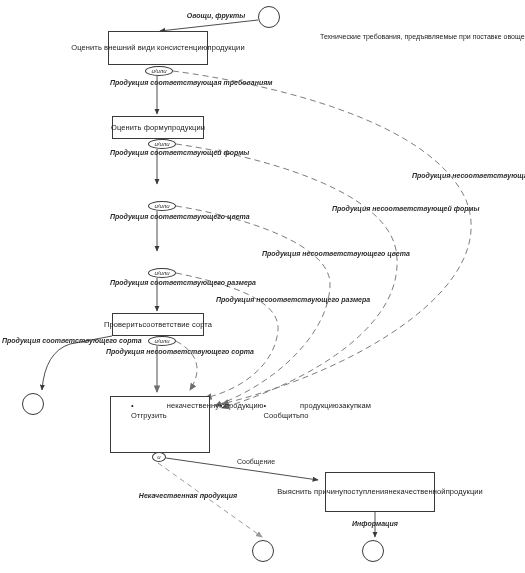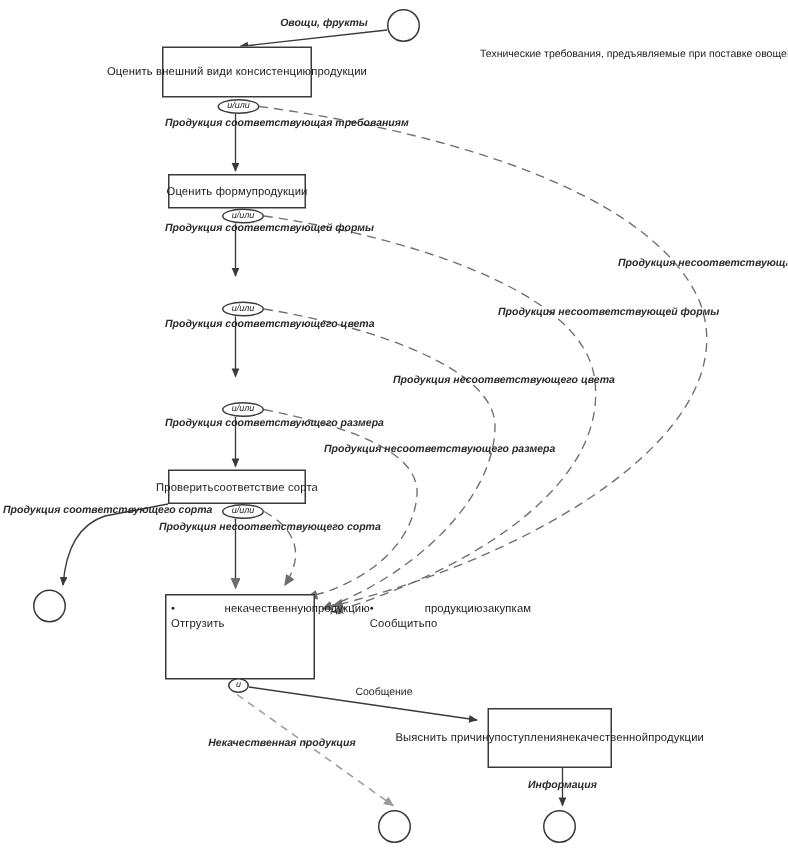--- a/index.html
+++ b/index.html
@@ -38,21 +38,21 @@
     align-items: center;
     justify-content: center;
     padding: 2px 3px;
     letter-spacing: 0.1px;
   }
   .node .ln { display: block; white-space: nowrap; }
   .node.left-align {
     text-align: left;
     align-items: flex-start;
     justify-content: flex-start;
-    padding: 4px 3px;
+    padding: 4px 20px;
   }
   .node.left-align .ln { white-space: normal; }
   .oval {
     position: absolute;
     box-sizing: border-box;
     border: 1px solid #3a3a3a;
     border-radius: 50%;
     background: #ffffff;
     color: #1b1b1b;
     font-size: 6px;
@@ -173,21 +173,21 @@
 
   <div class="node left-align" style="left:110px;top:396px;width:100px;height:57px;">
     <span class="ln">• Отгрузить</span>
     <span class="ln">некачественную</span>
     <span class="ln">продукцию</span>
     <span class="ln">• Сообщить</span>
     <span class="ln">продукцию по</span>
     <span class="ln">закупкам</span>
   </div>
 
-  <div class="node" style="left:325px;top:472px;width:83px;height:40px;">
+  <div class="node" style="left:325px;top:472px;width:110px;height:40px;">
     <span class="ln">Выяснить причину</span>
     <span class="ln">поступления</span>
     <span class="ln">некачественной</span>
     <span class="ln">продукции</span>
   </div>
 
   <div class="oval" style="left:145px;top:66px;width:28px;height:10px;">и/или</div>
   <div class="oval" style="left:148px;top:139px;width:28px;height:10px;">и/или</div>
   <div class="oval" style="left:148px;top:201px;width:28px;height:10px;">и/или</div>
   <div class="oval" style="left:148px;top:268px;width:28px;height:10px;">и/или</div>

